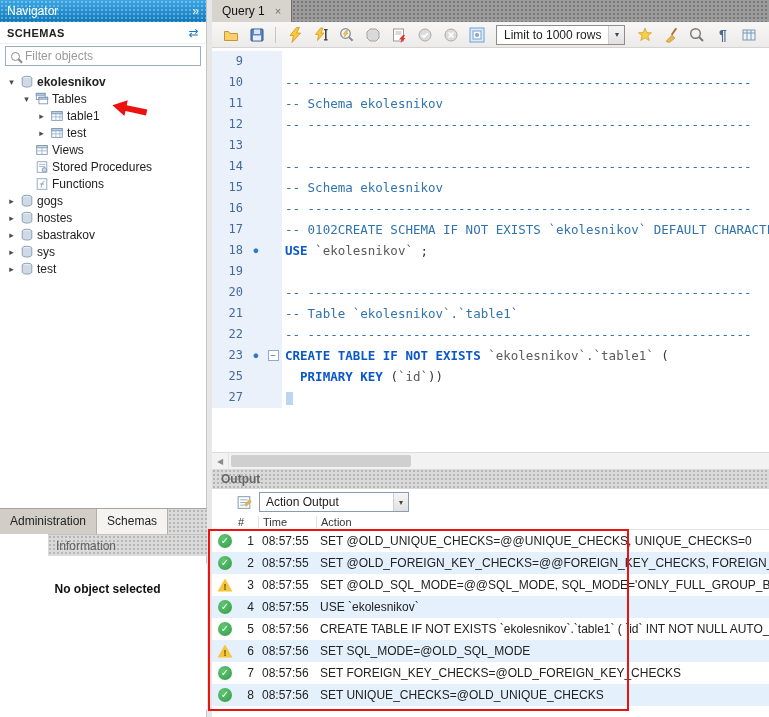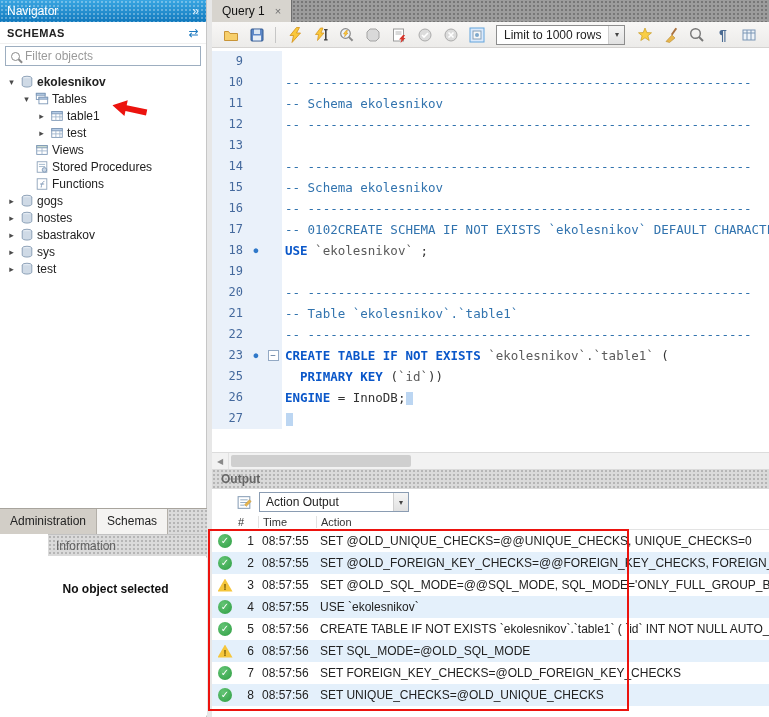--- a/index.html
+++ b/index.html
@@ -36,21 +36,21 @@
   .lvl2 { padding-left:36px; }
   .ticon { width:14px; height:14px; flex:none; }
   .tlabel { font-size:12px; white-space:nowrap; }
   .bold { font-weight:bold; }
 
   .left-tabs { position:absolute; left:0; top:508px; width:207px; height:26px; border-top:1px solid #a8a49d; display:flex; align-items:stretch; }
   .ltab { padding:5px 10px 0; font-size:12px; background:#d2cec7; border-right:1px solid #b3afa8; }
   .ltab.active { background:#f4f3f1; }
 
   .info-header { position:absolute; left:0; top:534px; width:207px; height:22px; color:#5f5f5f; display:flex; align-items:center; padding:0 8px; border-top:1px solid #c2c2c2;margin-left:48px; }
-  .info-body { position:absolute; left:12px; top:556px; width:207px; height:161px; background:#fff; display:flex; justify-content:center; align-items:flex-start; padding-top:26px;border-radius:20px; }
+  .info-body { position:absolute; left:4px; top:556px; width:207px; height:161px; background:#fff; display:flex; justify-content:center; align-items:flex-start; padding-top:26px;border-radius:20px; }
   .info-text { font-weight:bold; font-size:12px; color:#111; }
 
   #splitter { position:absolute; left:207px; top:0; width:5px; height:717px; background:#e7e7e7; cursor:col-resize; }
 
   
   #main { position:absolute; left:212px; top:0; width:557px; height:717px; }
   .tabbar { height:22px; display:flex; align-items:stretch; }
   .qtab { background:#d7d4ce; display:flex; align-items:center; gap:10px; padding:0 10px; border-right:1px solid #6f6f6f; font-size:12px; color:#111; }
   .qtab .x { color:#707070; font-size:11px; }
 
@@ -524,26 +524,20 @@
           </span>
           <span class="code"><span class="kw">CREATE TABLE IF NOT EXISTS</span><span class="pln"> </span><span class="idf">`ekolesnikov`.`table1`</span><span class="pln"> (</span></span>
         </div>
       <div class="eline">
           <span class="gut">25</span>
           <span class="mk"></span>
           <span class="fold"></span>
           <span class="code"><span class="pln">  </span><span class="kw">PRIMARY KEY</span><span class="pln"> (</span><span class="idf">`id`</span><span class="pln">))</span></span>
         </div>
       <div class="eline">
-          <span class="gut">26</span>
-          <span class="mk"></span>
-          <span class="fold"></span>
-          <span class="code"><span class="kw">ENGINE</span><span class="pln"> = InnoDB;</span><span class="caretblk"></span></span>
-        </div>
-      <div class="eline">
           <span class="gut">27</span>
           <span class="mk"></span>
           <span class="fold"></span>
           <span class="code"><span class="caretblk"></span></span>
         </div>
     </div>
 
     <div class="hscroll">
       <span class="hs-btn">◀</span>
       <span class="hs-thumb"></span>

